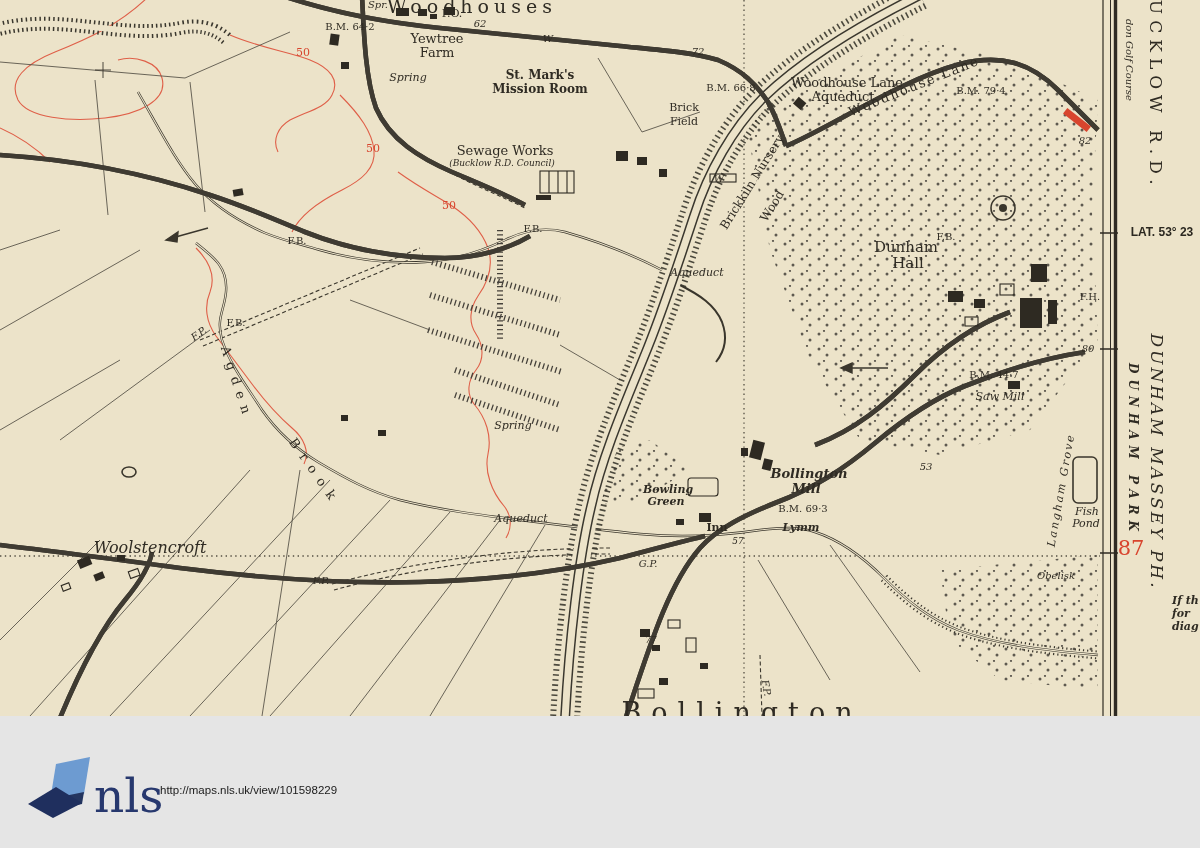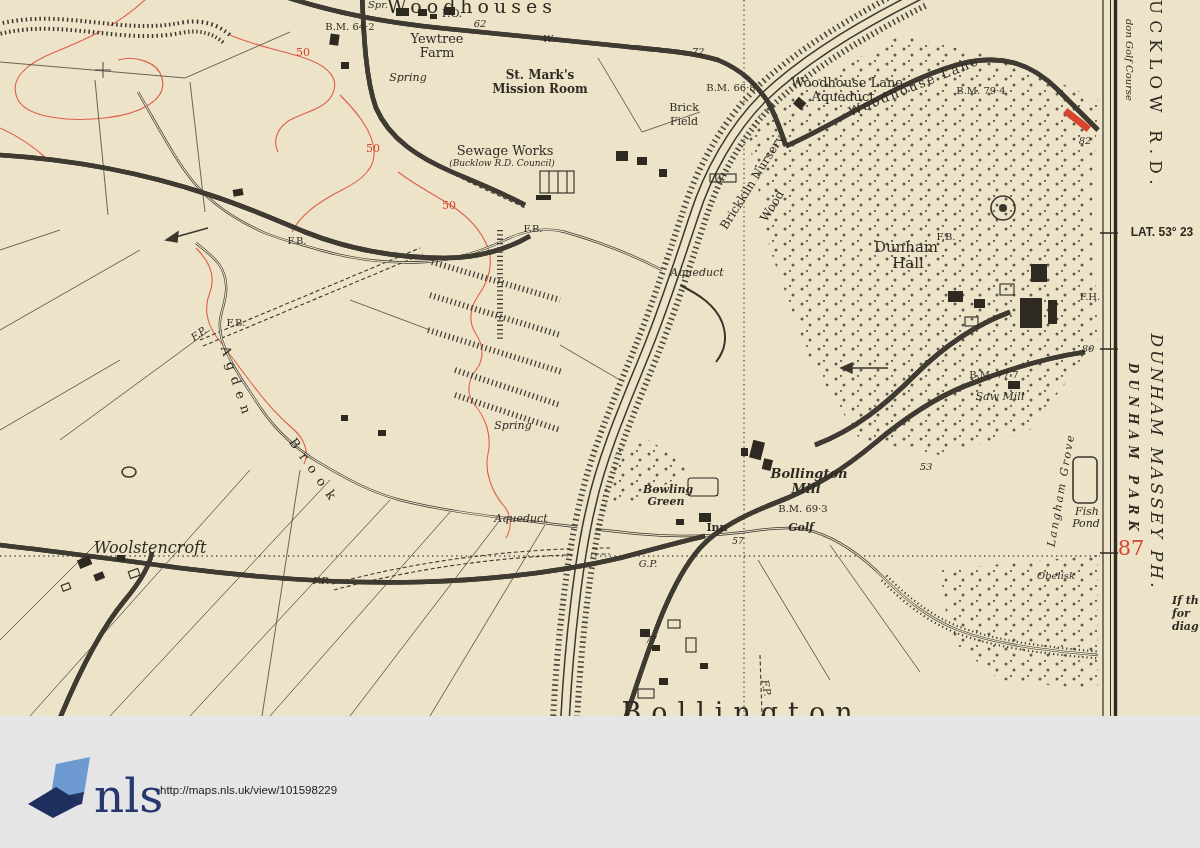--- a/index.html
+++ b/index.html
@@ -215,34 +215,34 @@
       <div class="lbl" style="left: 236px; top: 323px; font-size: 10px; transform: translate(-50%, -50%) rotate(0deg);">F.B.</div>
       <div class="lbl i" style="left: 199px; top: 334px; font-size: 10px; transform: translate(-50%, -50%) rotate(-35deg);">F.P.</div>
       <div class="lbl rd" style="left: 303px; top: 52px; font-size: 11px; transform: translate(-50%, -50%) rotate(0deg);">50</div>
       <div class="lbl rd" style="left: 373px; top: 148px; font-size: 11px; transform: translate(-50%, -50%) rotate(0deg);">50</div>
       <div class="lbl rd" style="left: 449px; top: 205px; font-size: 11px; transform: translate(-50%, -50%) rotate(0deg);">50</div>
       <div class="lbl i" style="left: 697px; top: 272px; font-size: 11px; transform: translate(-50%, -50%) rotate(0deg);">Aqueduct</div>
       <div class="lbl" style="left: 906px; top: 247px; font-size: 15px; transform: translate(-50%, -50%) rotate(0deg);">Dunham</div>
       <div class="lbl" style="left: 908px; top: 263px; font-size: 15px; transform: translate(-50%, -50%) rotate(0deg);">Hall</div>
       <div class="lbl" style="left: 946px; top: 237px; font-size: 10px; transform: translate(-50%, -50%) rotate(0deg);">F.B.</div>
       <div class="lbl" style="left: 1090px; top: 297px; font-size: 10px; transform: translate(-50%, -50%) rotate(0deg);">F.H.</div>
-      <div class="lbl" style="left: 994px; top: 375px; font-size: 10px; transform: translate(-50%, -50%) rotate(0deg);">B.M. 77·7</div>
+      <div class="lbl" style="left: 994px; top: 375px; font-size: 10px; transform: translate(-50%, -50%) rotate(0deg);">B.M. 44·7</div>
       <div class="lbl i" style="left: 1000px; top: 396px; font-size: 11px; transform: translate(-50%, -50%) rotate(0deg);">Saw Mill</div>
       <div class="lbl i" style="left: 1088px; top: 349px; font-size: 10px; transform: translate(-50%, -50%) rotate(0deg);">80</div>
       <div class="lbl" style="left: 237px; top: 383px; font-size: 13px; letter-spacing: 7px; transform: translate(-50%, -50%) rotate(72deg);">Agden</div>
       <div class="lbl" style="left: 315px; top: 472px; font-size: 13px; letter-spacing: 8px; transform: translate(-50%, -50%) rotate(55deg);">Brook</div>
       <div class="lbl i" style="left: 513px; top: 425px; font-size: 11px; transform: translate(-50%, -50%) rotate(0deg);">Spring</div>
       <div class="lbl i" style="left: 521px; top: 518px; font-size: 11px; transform: translate(-50%, -50%) rotate(0deg);">Aqueduct</div>
       <div class="lbl i b" style="left: 668px; top: 489px; font-size: 11px; transform: translate(-50%, -50%) rotate(0deg);">Bowling</div>
       <div class="lbl i b" style="left: 666px; top: 501px; font-size: 11px; transform: translate(-50%, -50%) rotate(0deg);">Green</div>
       <div class="lbl i b" style="left: 809px; top: 473px; font-size: 13px; transform: translate(-50%, -50%) rotate(0deg);">Bollington</div>
       <div class="lbl i b" style="left: 806px; top: 488px; font-size: 13px; transform: translate(-50%, -50%) rotate(0deg);">Mill</div>
       <div class="lbl" style="left: 803px; top: 509px; font-size: 10px; transform: translate(-50%, -50%) rotate(0deg);">B.M. 69·3</div>
       <div class="lbl b" style="left: 717px; top: 527px; font-size: 11px; transform: translate(-50%, -50%) rotate(0deg);">Inn</div>
-      <div class="lbl i b" style="left: 801px; top: 527px; font-size: 11px; transform: translate(-50%, -50%) rotate(0deg);">Golf</div>
+      <div class="lbl i b" style="left: 801px; top: 527px; font-size: 11px; transform: translate(-50%, -50%) rotate(0deg);">Lymm</div>
       <div class="lbl i" style="left: 738px; top: 541px; font-size: 9px; transform: translate(-50%, -50%) rotate(0deg);">57</div>
       <div class="lbl i" style="left: 648px; top: 564px; font-size: 10px; transform: translate(-50%, -50%) rotate(0deg);">G.P.</div>
       <div class="lbl i" style="left: 926px; top: 467px; font-size: 10px; transform: translate(-50%, -50%) rotate(0deg);">53</div>
       <div class="lbl i" style="left: 1061px; top: 490px; font-size: 11px; letter-spacing: 2px; transform: translate(-50%, -50%) rotate(-80deg);">Langham Grove</div>
       <div class="lbl i" style="left: 1087px; top: 511px; font-size: 11px; transform: translate(-50%, -50%) rotate(0deg);">Fish</div>
       <div class="lbl i" style="left: 1086px; top: 523px; font-size: 11px; transform: translate(-50%, -50%) rotate(0deg);">Pond</div>
       <div class="lbl i" style="left: 1056px; top: 576px; font-size: 10px; transform: translate(-50%, -50%) rotate(0deg);">Obelisk</div>
       <div class="lbl i" style="left: 150px; top: 548px; font-size: 16px; transform: translate(-50%, -50%) rotate(0deg);">Woolstencroft</div>
       <div class="lbl i" style="left: 321px; top: 581px; font-size: 10px; transform: translate(-50%, -50%) rotate(0deg);">F.P.</div>
       <div class="lbl i" style="left: 766px; top: 688px; font-size: 10px; transform: translate(-50%, -50%) rotate(80deg);">F.P.</div>

